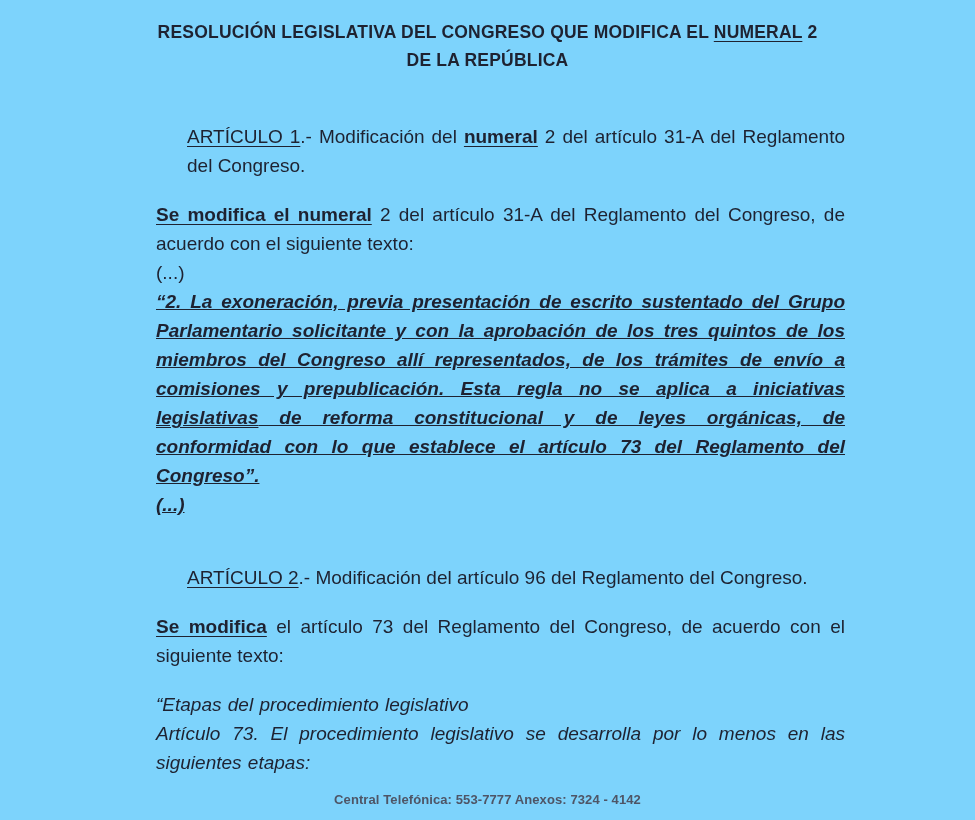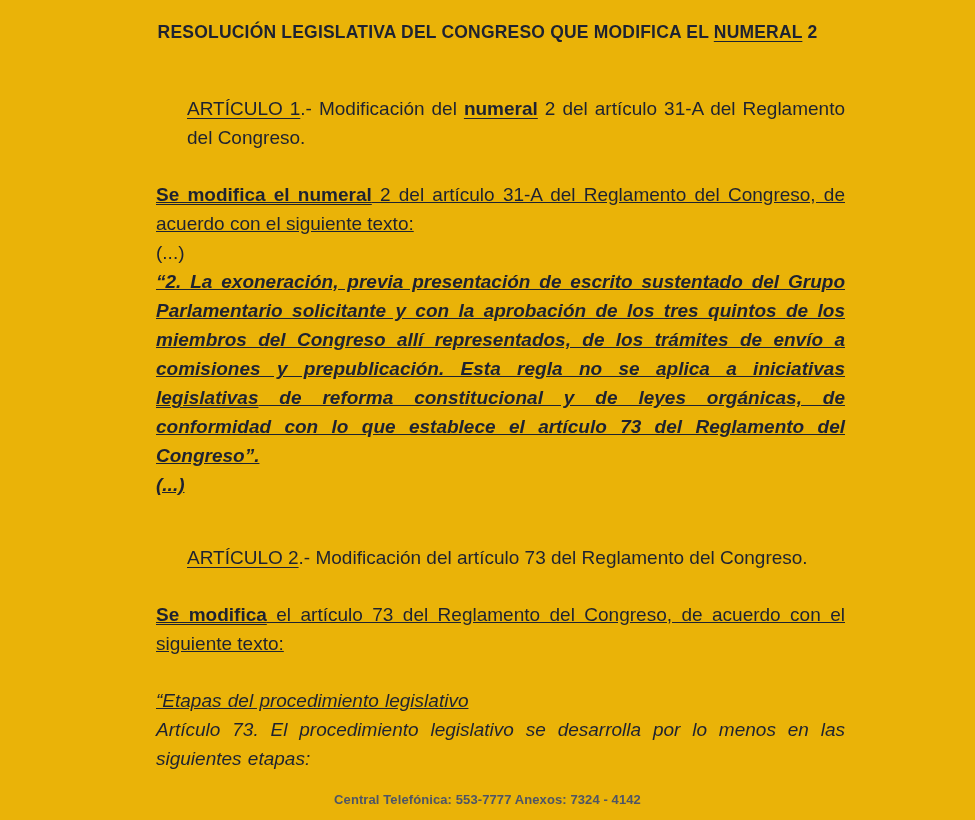--- a/index.html
+++ b/index.html
@@ -1,21 +1,21 @@
 <!DOCTYPE html>
 <html><head>
 <meta charset="utf-8">
 <style>
   * { margin: 0; padding: 0; box-sizing: border-box; }
   html, body { background: #e8e8e8; }
   .page {
     position: relative;
     width: 975px;
     height: 820px;
-    background: #eab308;
+    background: #7dd3fc;
     font-family: "Liberation Sans", sans-serif;
     color: #1e2231;
     overflow: hidden;
   }
   .doc-title {
     margin: 18px auto 0 auto;
     max-width: 700px;
     text-align: center;
     font-weight: bold;
     font-size: 17.5px;
@@ -24,21 +24,21 @@
   }
   .doc-body {
     margin: 48px 130px 0 156px; 
     font-size: 19px;
     line-height: 29px;
   }
   .doc-body p {
     text-align: justify;
     text-align-last: left;
   }
-  .doc-body p.mt   { margin-top: 28px; text-decoration: underline; }   
+  .doc-body p.mt   { margin-top: 20px; }   
   .doc-body p.mt-lg{ margin-top: 44px; margin-left: 31px; }   
   .doc-body p.quote {
     font-weight: bold;
     font-style: italic;
     word-spacing: 2px;
     text-decoration: underline;
   }
   .doc-body p.italic {
     font-style: italic;
     word-spacing: 1px;
@@ -58,29 +58,30 @@
     letter-spacing: 0.1px;
   }
 </style>
 </head>
 <body>
 
 <div class="page">
 
   <div class="doc-title" id="doc-title">
       <div><span>RESOLUCIÓN LEGISLATIVA DEL CONGRESO QUE MODIFICA EL </span><span class="u">NUMERAL</span><span> 2</span></div>
+      <div><span>DE LA REPÚBLICA</span></div>
     </div>
 
   <div class="doc-body" id="doc-body">
       <p class="body mt-lg"><span class="u">ARTÍCULO 1</span><span>.- Modificación del </span><span class="b u">numeral</span><span> 2 del artículo 31-A del Reglamento del Congreso.</span></p>
       <p class="body mt"><span class="b u">Se modifica el numeral</span><span> 2 del artículo 31-A del Reglamento del Congreso, de acuerdo con el siguiente texto:</span></p>
       <p class="body"><span>(...)</span></p>
       <p class="quote"><span>“2. La exoneración, previa presentación de escrito sustentado del Grupo Parlamentario solicitante y con la aprobación de los tres quintos de los miembros del Congreso allí representados, de los trámites de envío a comisiones y prepublicación. Esta regla no se aplica a iniciativas </span><span class="u">legislativas</span><span> de reforma constitucional y de leyes orgánicas, de conformidad con lo que establece el artículo 73 del Reglamento del Congreso”.</span></p>
       <p class="quote"><span>(...)</span></p>
-      <p class="body mt-lg"><span class="u">ARTÍCULO 2</span><span>.- Modificación del artículo 73 del Reglamento del Congreso.</span></p>
+      <p class="body mt-lg"><span class="u">ARTÍCULO 2</span><span>.- Modificación del artículo 96 del Reglamento del Congreso.</span></p>
       <p class="body mt"><span class="b u">Se modifica</span><span> el artículo 73 del Reglamento del Congreso, de acuerdo con el siguiente texto:</span></p>
       <p class="italic mt"><span>“Etapas del procedimiento legislativo</span></p>
       <p class="italic"><span>Artículo 73. El procedimiento legislativo se desarrolla por lo menos en las siguientes etapas:</span></p>
     </div>
 
   <div class="footer">
     <div>Central Telefónica: 553-7777 Anexos: 7324 - 4142</div>
   </div>
 
 </div>

